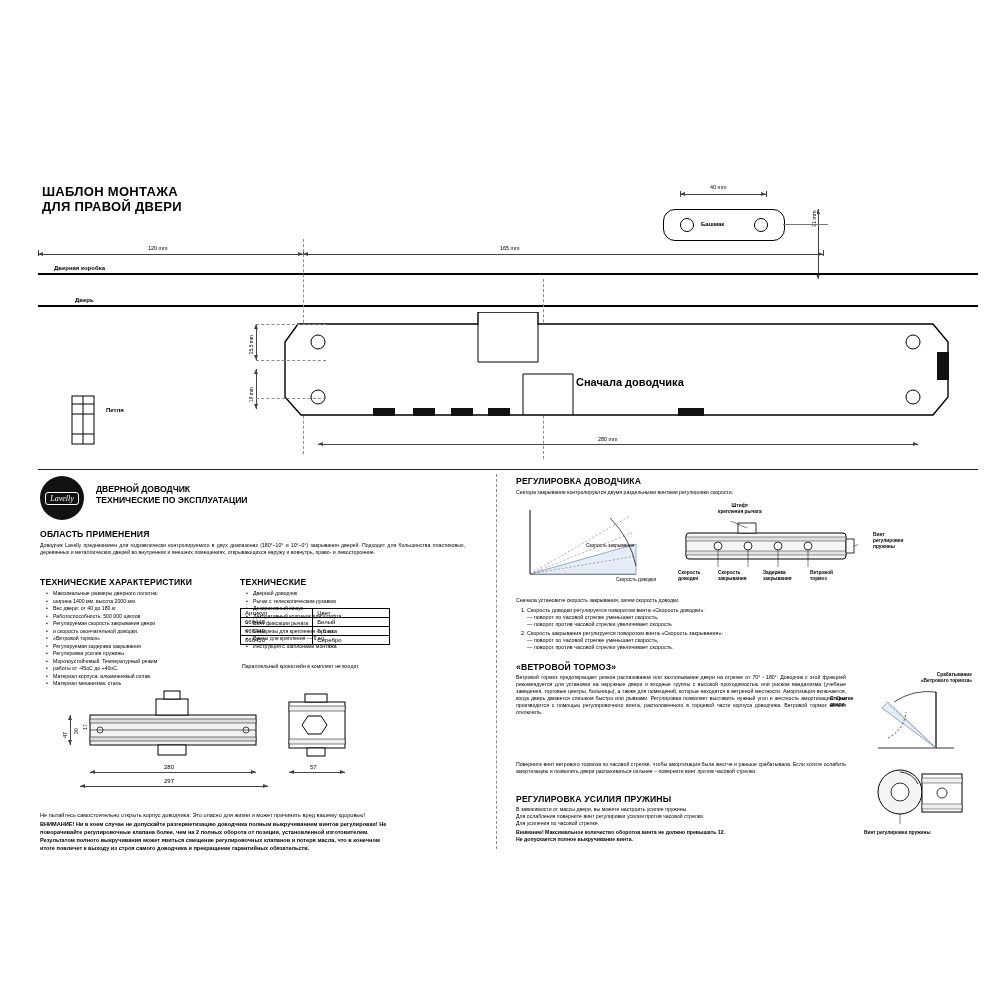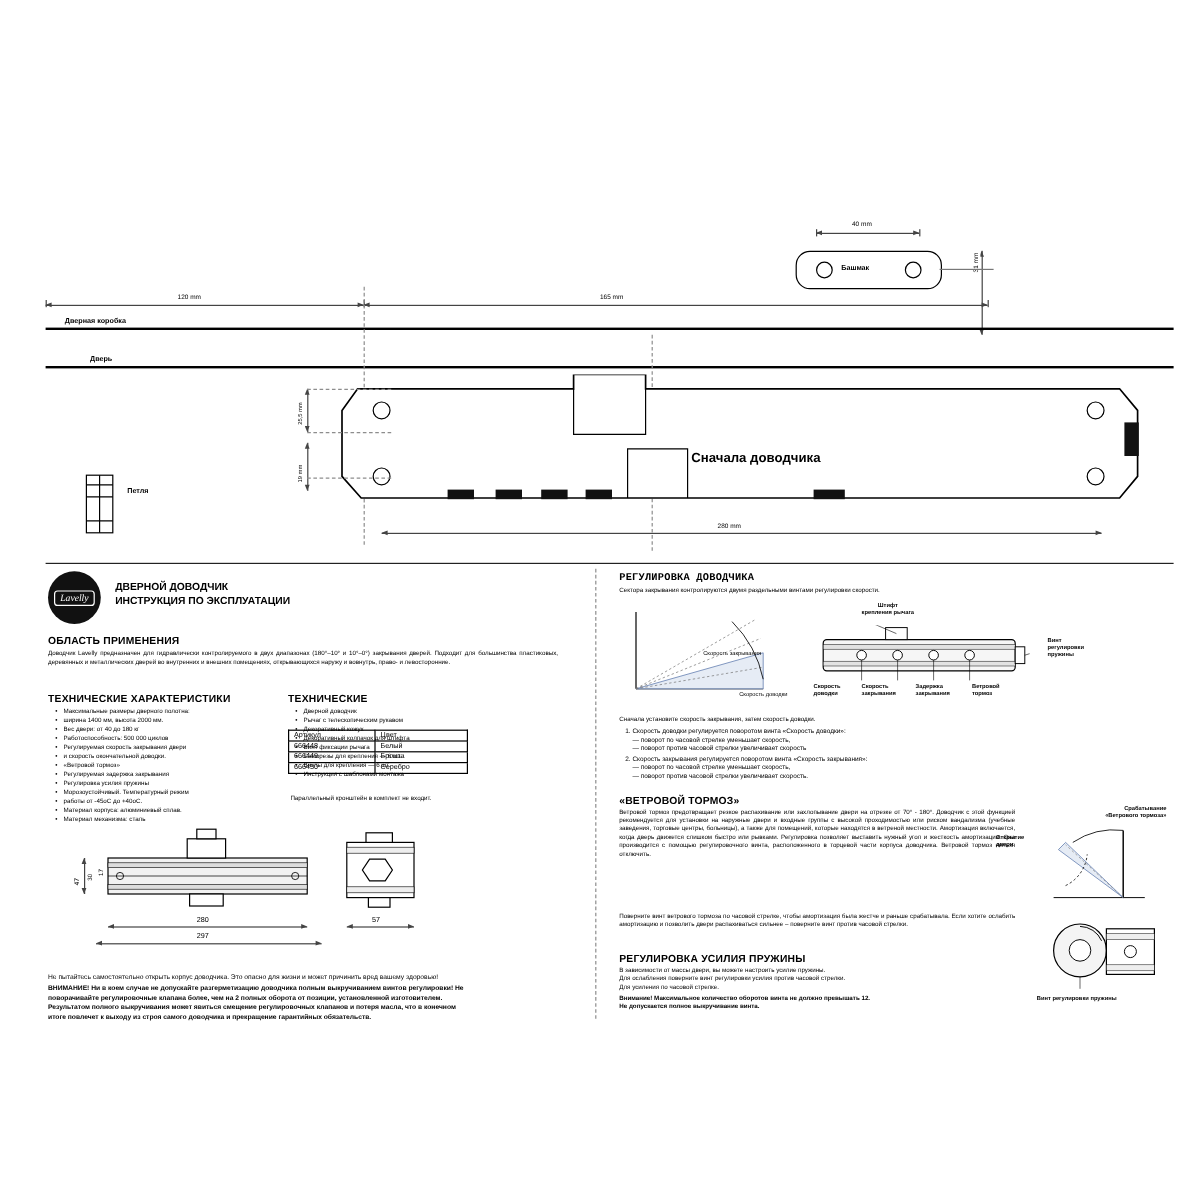--- a/index.html
+++ b/index.html
@@ -37,20 +37,24 @@
   ol.olst li{margin-bottom:2px;}
   .pill{position:absolute;border:1px solid #000;border-radius:12px;background:#fff;}
   .note{font-size:5.6px;line-height:7.4px;}
 </style>
 </head>
 <body>
 
 <div class="page">
   <div class="sheet">
 
+    <div class="txt title-main" style="left:24px;top:160px;">
+      <span>ШАБЛОН МОНТАЖА</span><br>
+      <span>ДЛЯ ПРАВОЙ ДВЕРИ</span>
+    </div>
 
     <div class="pill" style="left:645px;top:185px;width:120px;height:30px;"></div>
     <div style="position:absolute;left:662px;top:194px;width:12px;height:12px;border:1px solid #000;border-radius:50%;"></div>
     <div style="position:absolute;left:736px;top:194px;width:12px;height:12px;border:1px solid #000;border-radius:50%;"></div>
     <div class="txt xsmall bold" style="left:683px;top:196px;">Башмак</div>
 
     <div class="dimline" style="left:662px;top:170px;width:86px;"></div>
     <div class="arrow-l" style="left:662px;top:167.5px;"></div>
     <div class="arrow-r" style="left:743px;top:167.5px;"></div>
     <div class="dimtick" style="left:662px;top:167px;"></div>
@@ -132,21 +136,21 @@
     <div class="txt xsmall bold" style="left:88px;top:382px;">Петля</div>
 
     <div class="hair hline" style="left:20px;top:445px;width:940px;background:#222;"></div>
     <div class="dash-v" style="left:478px;top:450px;height:375px;"></div>
 
     <div class="logo-circle" style="left:22px;top:452px;">
       <span class="logo-inner">Lavelly</span>
     </div>
     <div class="txt bold" style="left:78px;top:460px;font-size:8.6px;line-height:11px;">
       <span>ДВЕРНОЙ ДОВОДЧИК</span><br>
-      <span>ИНСТРУКЦИЯ ПО ЭКСПЛУАТАЦИИ</span>
+      <span>ТЕХНИЧЕСКИЕ ПО ЭКСПЛУАТАЦИИ</span>
     </div>
 
     <div class="txt sec-title" style="left:22px;top:505px;">ОБЛАСТЬ ПРИМЕНЕНИЯ</div>
     <div class="txt tiny" style="left:22px;top:518px;width:425px;text-align:justify;">Доводчик Lavelly предназначен для гидравлически контролируемого в двух диапазонах (180°–10° и 10°–0°) закрывания дверей. Подходит для большинства пластиковых, деревянных и металлических дверей во внутренних и внешних помещениях, открывающихся наружу и вовнутрь, право- и левосторонние.</div>
 
     <div class="txt sec-title" style="left:22px;top:553px;text-align:center;">ТЕХНИЧЕСКИЕ ХАРАКТЕРИСТИКИ</div>
     <ul class="lst txt tiny" style="left:24px;top:566px;width:200px;">
       <li>Максимальные размеры дверного полотна:</li>
       <li style="list-style:none;">ширина 1400 мм, высота 2000 мм.</li>
       <li>Вес двери: от 40 до 180 кг</li>
@@ -239,21 +243,21 @@
     <div class="dimlabel" style="left:44px;top:716px;transform:rotate(-90deg);transform-origin:left top;font-size:5.6px;">47</div>
     <div class="dimlabel" style="left:55px;top:712px;transform:rotate(-90deg);transform-origin:left top;font-size:5.2px;">30</div>
     <div class="dimlabel" style="left:64px;top:708px;transform:rotate(-90deg);transform-origin:left top;font-size:5.2px;">17</div>
 
     <div class="txt note" style="left:22px;top:788px;width:430px;">Не пытайтесь самостоятельно открыть корпус доводчика. Это опасно для жизни и может причинить вред вашему здоровью!</div>
     <div class="txt note bold" style="left:22px;top:797px;width:430px;">ВНИМАНИЕ! Ни в коем случае не допускайте разгерметизацию доводчика полным выкручиванием винтов регулировки! Не</div>
     <div class="txt note bold" style="left:22px;top:805px;width:430px;">поворачивайте регулировочные клапана более, чем на 2 полных оборота от позиции, установленной изготовителем.</div>
     <div class="txt note bold" style="left:22px;top:813px;width:430px;">Результатом полного выкручивания может явиться смещение регулировочных клапанов и потеря масла, что в конечном</div>
     <div class="txt note bold" style="left:22px;top:821px;width:430px;">итоге повлечет к выходу из строя самого доводчика и прекращение гарантийных обязательств.</div>
 
-    <div class="txt sec-title" style="left:498px;top:452px;font-family:Liberation Mono, monospace;">РЕГУЛИРОВКА ДОВОДЧИКА</div>
+    <div class="txt sec-title" style="left:498px;top:452px;">РЕГУЛИРОВКА ДОВОДЧИКА</div>
     <div class="txt tiny" style="left:498px;top:465px;width:460px;">Сектора закрывания контролируются двумя раздельными винтами регулировки скорости.</div>
 
     <svg style="position:absolute;left:500px;top:480px;" width="145" height="80">
       <line x1="12" y1="6" x2="12" y2="70" stroke="#000" stroke-width="1"></line>
       <line x1="12" y1="70" x2="118" y2="70" stroke="#000" stroke-width=".8"></line>
       <path d="M12,70 L118,40 L118,70 Z" fill="#e6ecf5" stroke="#5572a8" stroke-width=".6"></path>
       <line x1="12" y1="70" x2="112" y2="12" stroke="#777" stroke-width=".6" stroke-dasharray="2,2"></line>
       <line x1="12" y1="70" x2="116" y2="28" stroke="#777" stroke-width=".6" stroke-dasharray="2,2"></line>
       <line x1="12" y1="70" x2="118" y2="52" stroke="#777" stroke-width=".6" stroke-dasharray="2,2"></line>
       <path d="M92,14 A95,95 0 0 1 118,62" fill="none" stroke="#000" stroke-width=".7"></path>

